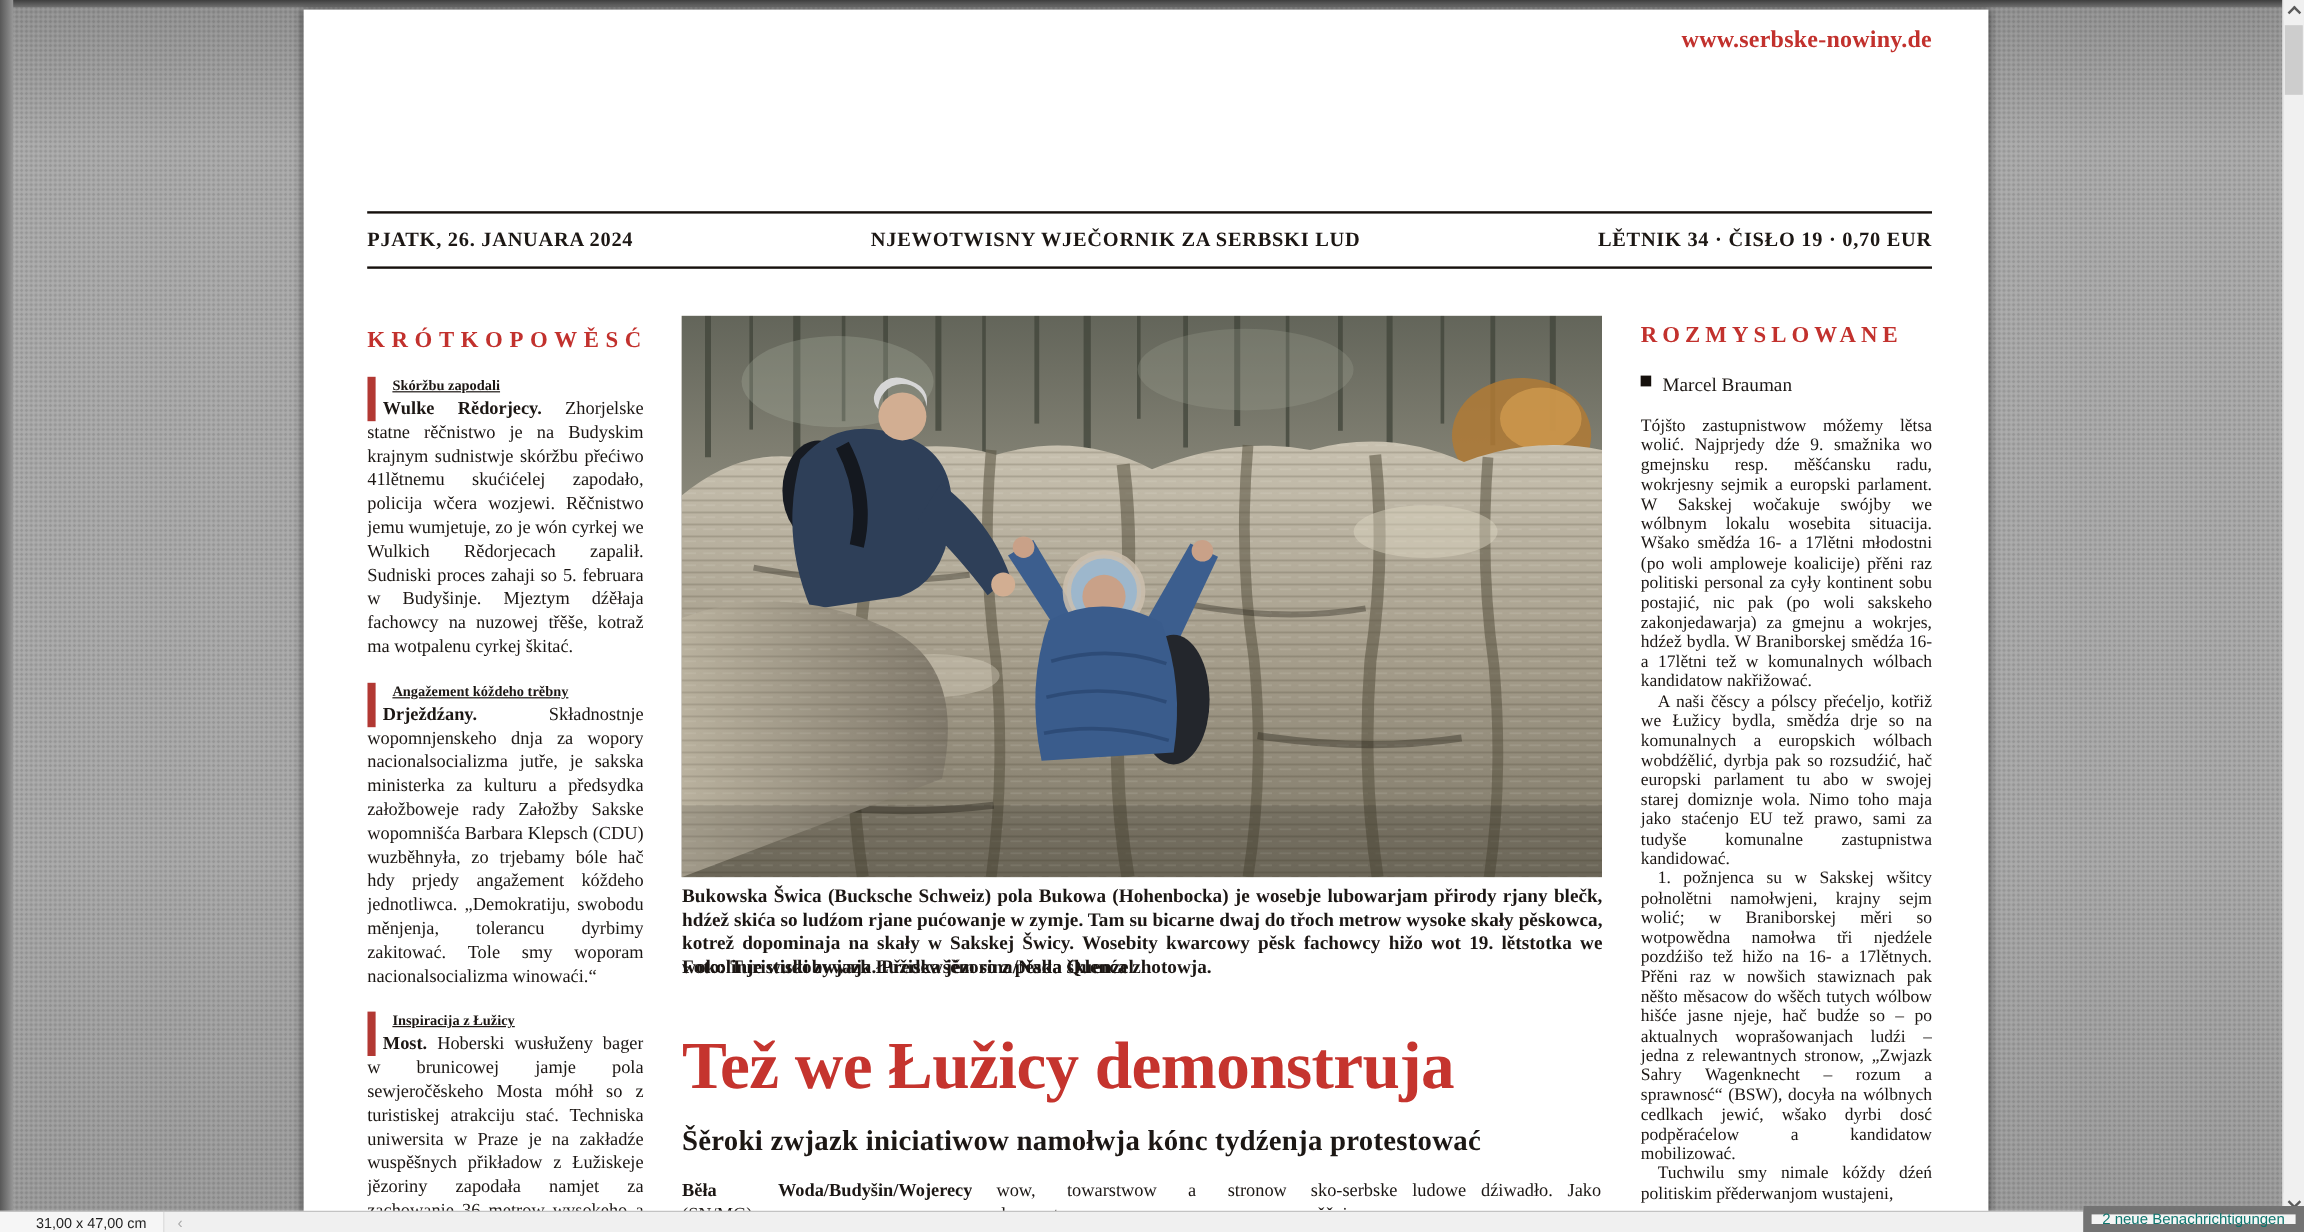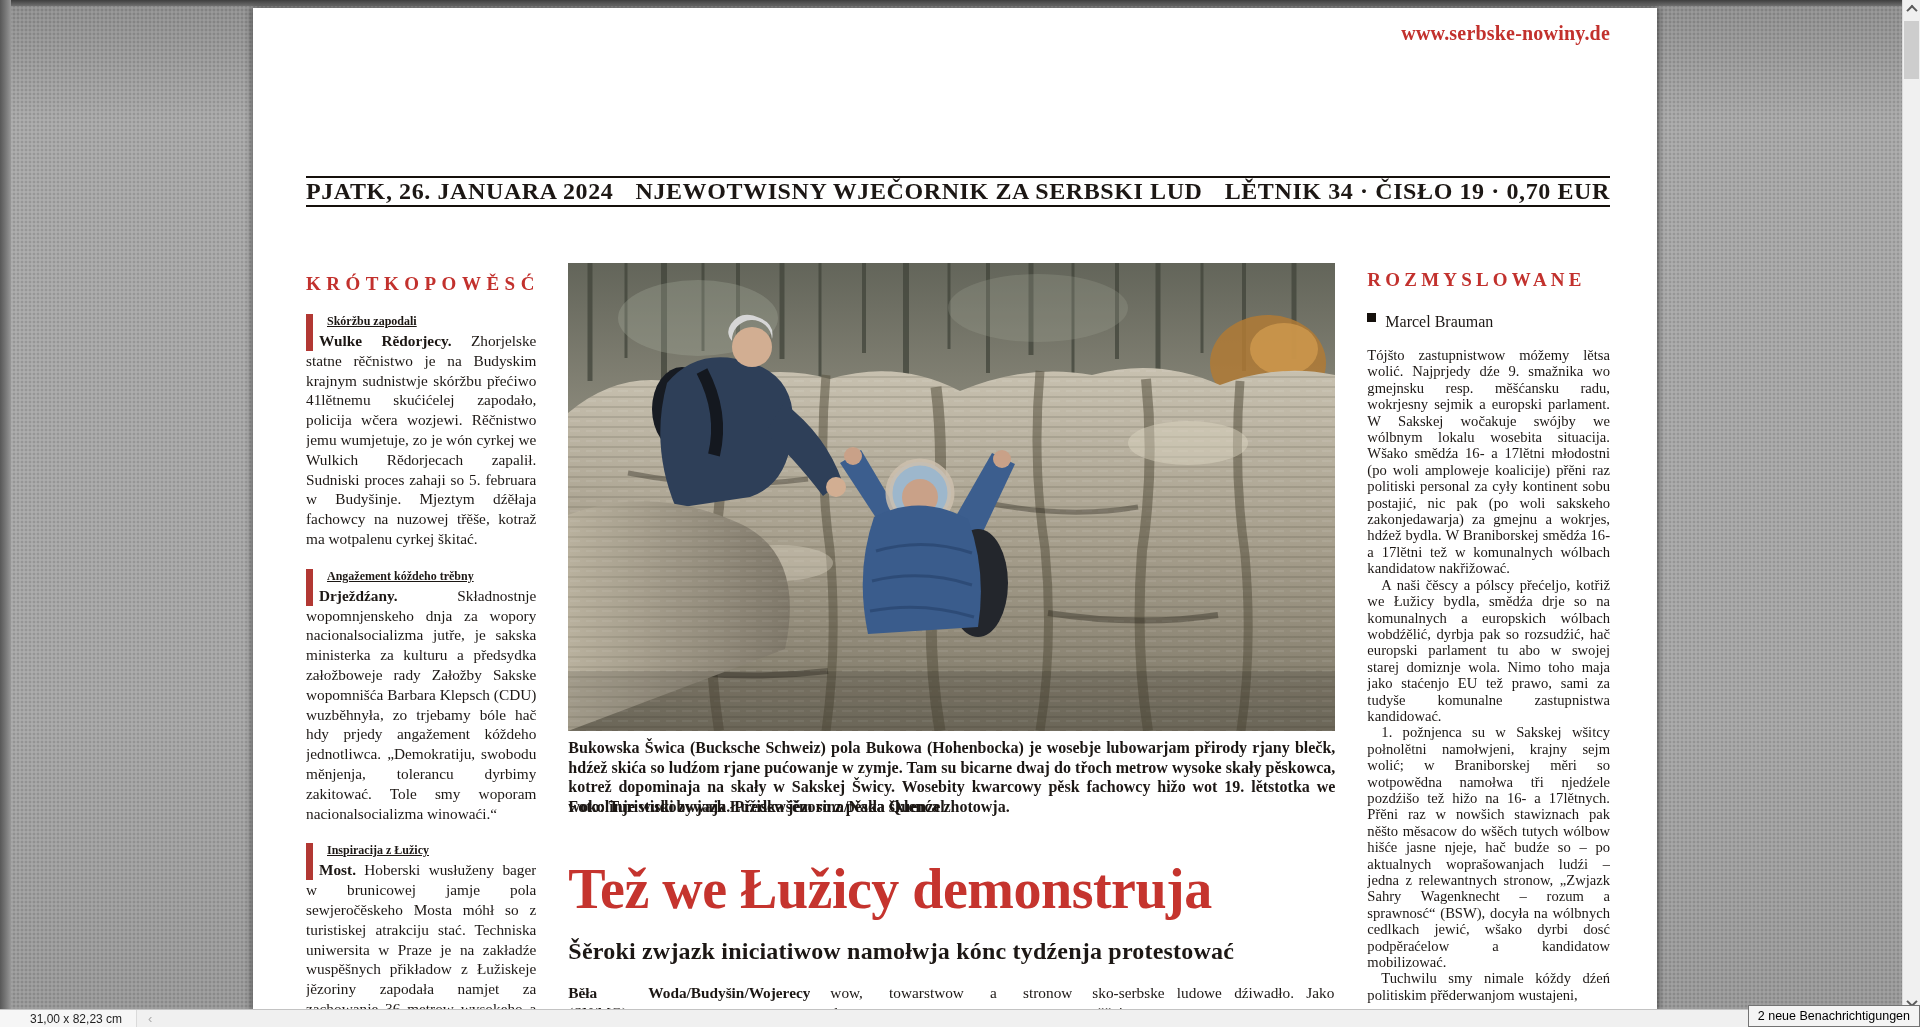--- a/index.html
+++ b/index.html
@@ -25,35 +25,35 @@
   .chev{width:6px;height:6px;border-left:2px solid #5a5a5a;border-top:2px solid #5a5a5a;}
   .chev.u{transform:rotate(45deg) translate(1px,1px);}
   .chev.d{transform:rotate(225deg) translate(1px,1px);}
   .sthumb{position:absolute;left:1px;top:21px;width:15px;height:58px;background:#cdcdcd;}
 
   
   .statusbar{position:absolute;left:0;bottom:0;width:1920px;height:17px;background:#f0f0f0;border-top:1px solid #c3c3c3;
     font-family:"Liberation Sans",sans-serif;font-size:12px;color:#1f1f1f;display:flex;align-items:center;}
   .dims{height:17px;display:flex;align-items:center;padding:0 14px 0 30px;background:#f6f6f6;border-right:1px solid #dadada;white-space:nowrap;}
   .navchev{width:26px;height:17px;display:flex;align-items:center;justify-content:center;color:#ababab;font-size:13px;}
-  .notif{position:absolute;right:0;bottom:0;height:22px;min-width:158px;background:#f4f4f4;border:1px solid #737373;
-    display:flex;align-items:center;justify-content:center;padding:0 9px;font-family:"Liberation Sans",sans-serif;font-size:12.5px;color:#000000;box-sizing:border-box;}
+  .notif{position:absolute;right:0;bottom:0;height:22px;min-width:158px;background:#f4f4f4;border:7px solid #737373;
+    display:flex;align-items:center;justify-content:center;padding:0 9px;font-family:"Liberation Sans",sans-serif;font-size:12.5px;color:#0f766e;box-sizing:border-box;}
 
   
   .page{position:absolute;left:253px;top:8px;width:1404px;height:1003px;background:#ffffff;
     box-shadow:-3px 0 5px rgba(0,0,0,.30), 3px 0 5px rgba(0,0,0,.30);}
   .mast-url{position:absolute;top:14px;right:47px;font-weight:bold;font-size:20px;color:var(--red);letter-spacing:.2px;margin-left:24px;}
   .masthead{position:absolute;top:30px;left:53px;width:1304px;text-align:center;line-height:.9;white-space:nowrap;}
   .mast-inner{display:inline-block;transform:scaleY(1.14);transform-origin:50% 100%;
     font-weight:bold;font-size:112px;letter-spacing:-1px;color:#17120d;}
   .mast-inner .ini{font-size:1.24em;color:var(--red);}
   .mast-inner .w2{margin-left:30px;}
-  .dateline{position:absolute;top:168px;left:53px;width:1304px;height:31px;border-top:2px solid #15100c;border-bottom:2px solid #15100c;
+  .dateline{position:absolute;top:168px;left:53px;width:1304px;height:48px;border-top:2px solid #15100c;border-bottom:2px solid #15100c;
     display:flex;align-items:center;justify-content:space-between;box-sizing:border-box;
-    font-weight:bold;font-size:24px;letter-spacing:.6px;}
+    font-weight:bold;font-size:17px;letter-spacing:.6px;}
 
   .content{position:absolute;top:255px;left:53px;width:1304px;height:748px;display:flex;gap:32px;overflow:hidden;}
   .col-left{width:244px;overflow:hidden;}
   .col-mid{width:767px;}
   .col-right{width:257px;overflow:hidden;}
 
   .section-head{color:var(--red);font-weight:bold;font-size:19px;letter-spacing:5.5px;margin:10px 0 16px;white-space:nowrap;}
   .col-right .section-head{letter-spacing:4.2px;margin:6px 0 4px;}
 
   .brief{position:relative;margin-bottom:17px;}
@@ -258,17 +258,17 @@
     <div class="sbtn up">
         <span class="chev u"></span>
       </div>
     <div class="sthumb"></div>
     <div class="sbtn down">
         <span class="chev d"></span>
       </div>
   </div>
 
   <div class="statusbar">
-    <div class="dims">31,00 x 82,23 cm</div>
+    <div class="dims">31,00 x 47,00 cm</div>
     <div class="navchev">‹</div>
     <div class="notif">2 neue Benachrichtigungen</div>
   </div>
 </div>
 
 </body></html>

